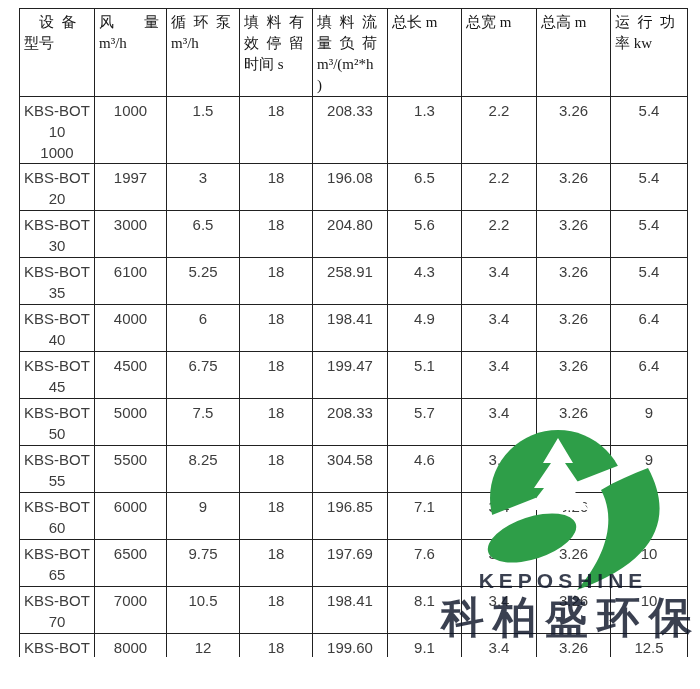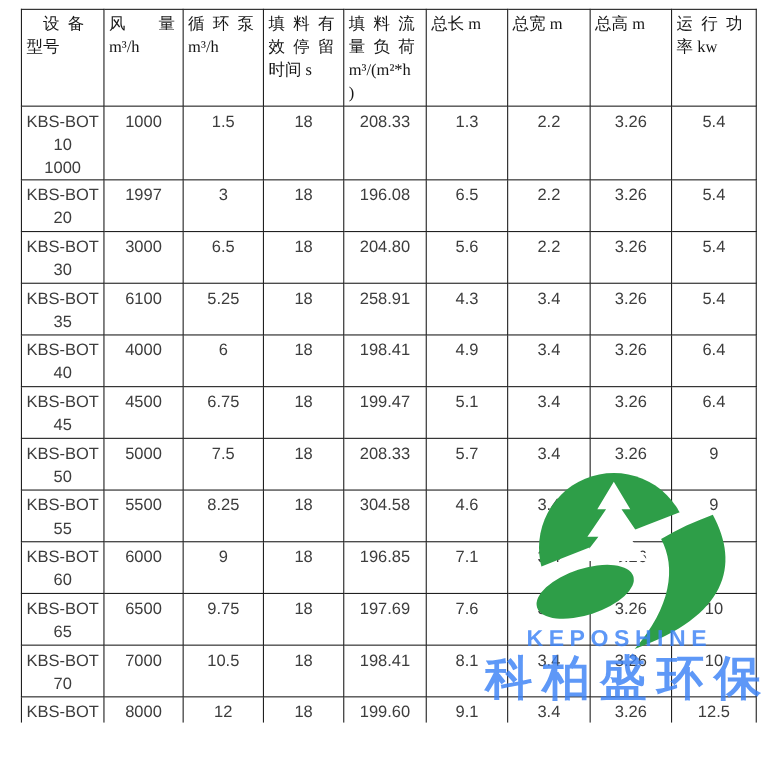--- a/index.html
+++ b/index.html
@@ -30,21 +30,21 @@
   .spec td{
     font-size:15px;
     color:#3d3d3d;
     text-align:center;
     padding:3px 2px 0 2px;
     height:43px;
   }
   
   .logo-svg{position:absolute;left:465px;top:418px;z-index:3;}
   .wm-text{
-    position:absolute;z-index:3;color:#3b82f6;opacity:0.82;
+    position:absolute;z-index:3;color:#0f172a;opacity:0.82;
     font-family:"Liberation Sans","DejaVu Sans",sans-serif;
     pointer-events:none;
   }
   .wm-en{
     left:468px;top:569px;width:190px;text-align:center;
     font-size:21px;font-weight:600;letter-spacing:5px;
   }
   .wm-zh{
     left:441px;top:594px;width:262px;text-align:left;
     font-size:43px;font-weight:700;letter-spacing:9px;line-height:46px;

